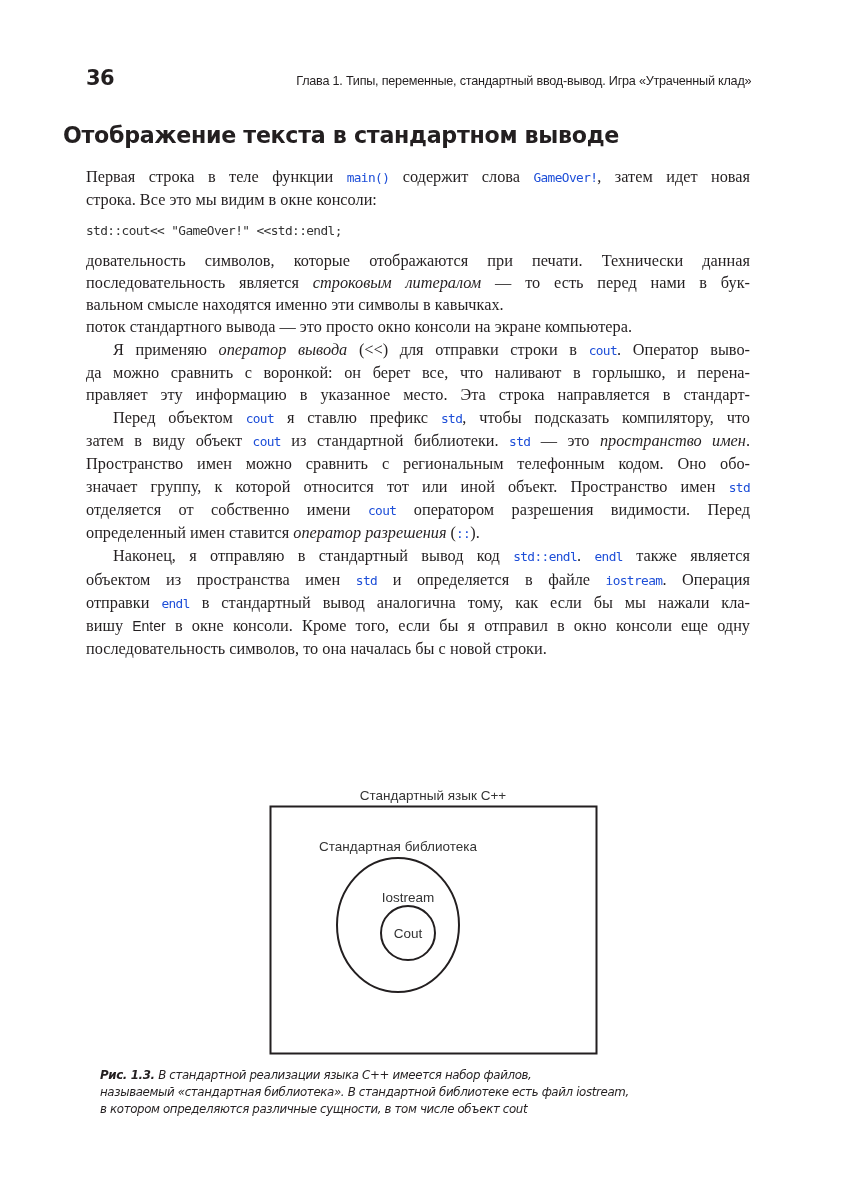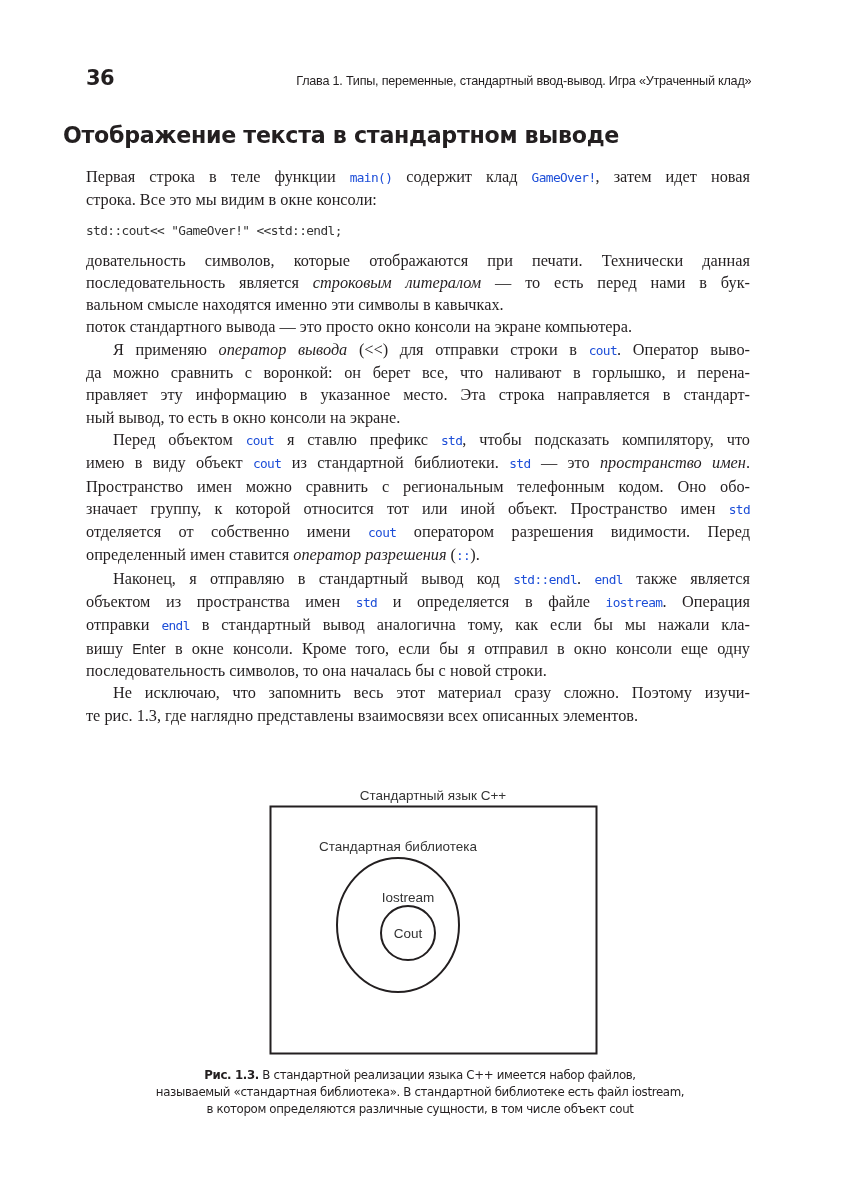--- a/index.html
+++ b/index.html
@@ -19,82 +19,77 @@
   .body .line.last { text-align-last: left; }
   .code { font-family: "DejaVu Sans Mono", monospace; font-size: 12.8px; color: #1d4ed8; letter-spacing: -0.6px; }
   .em { font-style: italic; }
   .key { font-family: "Liberation Sans", sans-serif; font-size: 14px; }
   .code-line { margin: 8px 0 8px 0 !important; font-family: "DejaVu Sans Mono", monospace; font-size: 12.8px; letter-spacing: -0.6px; color: #333; white-space: pre; line-height: 22px; }
 
   .figure { position: absolute; left: 16px; top: 780px; width: 841px; height: 300px; }
   .figure svg { position: absolute; left: 0; top: 0; }
   .fig-label { font-family: "Liberation Sans", sans-serif; font-size: 13.5px; fill: #333; }
 
-  .caption { position: absolute; left: 100px; top: 1067px; width: 640px; text-align: center; font-family: "DejaVu Sans", sans-serif; font-size: 11.8px; line-height: 17px; color: #231f20; letter-spacing: -0.35px; }
+  .caption { position: absolute; left: 100px; top: 1067px; width: 640px; font-family: "DejaVu Sans", sans-serif; font-size: 11.8px; line-height: 17px; color: #231f20; letter-spacing: -0.35px; font-style: italic; }
   .caption .cap-label { font-weight: bold; }
 </style>
 </head>
 <body>
 
 <div class="page">
 
   <div class="running-head">
     <span class="page-number">36</span>
     <span class="chapter-title">Глава 1. Типы, переменные, стандартный ввод-вывод. Игра «Утраченный клад»</span>
   </div>
 
   <h2 class="section-heading">Отображение текста в стандартном выводе</h2>
 
   <div class="body">
 
     <p>
-      <span class="line"><span>Первая строка в теле функции </span><span class="code">main()</span><span> содержит клад </span><span class="code">GameOver!</span><span>, затем идет новая</span></span>
+      <span class="line"><span>Первая строка в теле функции </span><span class="code">main()</span><span> содержит слова </span><span class="code">GameOver!</span><span>, затем идет новая</span></span>
       <span class="line last">строка. Все это мы видим в окне консоли:</span>
     </p>
 
     <p class="code-line">std::cout&lt;&lt; "GameOver!" &lt;&lt;std::endl;</p>
 
     <p class="indent">
       <span class="line" style="text-indent:0">довательность символов, которые отображаются при печати. Технически данная</span>
       <span class="line" style="text-indent:0"><span>последовательность является </span><span class="em">строковым литералом</span><span> — то есть перед нами в бук-</span></span>
       <span class="line last" style="text-indent:0">вальном смысле находятся именно эти символы в кавычках.</span>
     </p>
 
     <p class="indent">
       <span class="line last" style="text-indent:0">поток стандартного вывода — это просто окно консоли на экране компьютера.</span>
     </p>
 
     <p class="indent">
       <span class="line"><span>Я применяю </span><span class="em">оператор вывода</span><span> (&lt;&lt;) для отправки строки в </span><span class="code">cout</span><span>. Оператор выво-</span></span>
       <span class="line" style="text-indent:0">да можно сравнить с воронкой: он берет все, что наливают в горлышко, и перена-</span>
       <span class="line" style="text-indent:0">правляет эту информацию в указанное место. Эта строка направляется в стандарт-</span>
-      <span class="line last" style="text-indent:0">ный вывод, то есть в окно консоли на экране.</span>
     </p>
 
     <p class="indent">
       <span class="line"><span>Перед объектом </span><span class="code">cout</span><span> я ставлю префикс </span><span class="code">std</span><span>, чтобы подсказать компилятору, что</span></span>
-      <span class="line" style="text-indent:0"><span>имею в виду объект </span><span class="code">cout</span><span> из стандартной библиотеки. </span><span class="code">std</span><span> — это </span><span class="em">пространство имен</span><span>.</span></span>
+      <span class="line" style="text-indent:0"><span>затем в виду объект </span><span class="code">cout</span><span> из стандартной библиотеки. </span><span class="code">std</span><span> — это </span><span class="em">пространство имен</span><span>.</span></span>
       <span class="line" style="text-indent:0">Пространство имен можно сравнить с региональным телефонным кодом. Оно обо-</span>
       <span class="line" style="text-indent:0"><span>значает группу, к которой относится тот или иной объект. Пространство имен </span><span class="code">std</span></span>
       <span class="line" style="text-indent:0"><span>отделяется от собственно имени </span><span class="code">cout</span><span> оператором разрешения видимости. Перед</span></span>
       <span class="line last" style="text-indent:0"><span>определенный имен ставится </span><span class="em">оператор разрешения</span><span> (</span><span class="code">::</span><span>).</span></span>
     </p>
 
     <p class="indent">
       <span class="line"><span>Наконец, я отправляю в стандартный вывод код </span><span class="code">std::endl</span><span>. </span><span class="code">endl</span><span> также является</span></span>
       <span class="line" style="text-indent:0"><span>объектом из пространства имен </span><span class="code">std</span><span> и определяется в файле </span><span class="code">iostream</span><span>. Операция</span></span>
       <span class="line" style="text-indent:0"><span>отправки </span><span class="code">endl</span><span> в стандартный вывод аналогична тому, как если бы мы нажали кла-</span></span>
       <span class="line" style="text-indent:0"><span>вишу </span><span class="key">Enter</span><span> в окне консоли. Кроме того, если бы я отправил в окно консоли еще одну</span></span>
       <span class="line last" style="text-indent:0">последовательность символов, то она началась бы с новой строки.</span>
     </p>
 
-    <p class="indent">
-      <span class="line">Не исключаю, что запомнить весь этот материал сразу сложно. Поэтому изучи-</span>
-      <span class="line last" style="text-indent:0">те рис. 1.3, где наглядно представлены взаимосвязи всех описанных элементов.</span>
-    </p>
   </div>
 
   <div class="figure">
     <svg width="841" height="300" viewBox="0 0 841 300">
       <text class="fig-label" x="417" y="20" text-anchor="middle">Стандартный язык C++</text>
       <rect x="254.5" y="26.5" width="326" height="247" fill="none" stroke="#231f20" stroke-width="2"></rect>
       <text class="fig-label" x="382" y="71" text-anchor="middle">Стандартная библиотека</text>
       <ellipse cx="382" cy="145" rx="61" ry="67" fill="none" stroke="#231f20" stroke-width="2"></ellipse>
       <text class="fig-label" x="392" y="122" text-anchor="middle">Iostream</text>
       <circle cx="392" cy="153" r="27" fill="none" stroke="#231f20" stroke-width="2"></circle>

